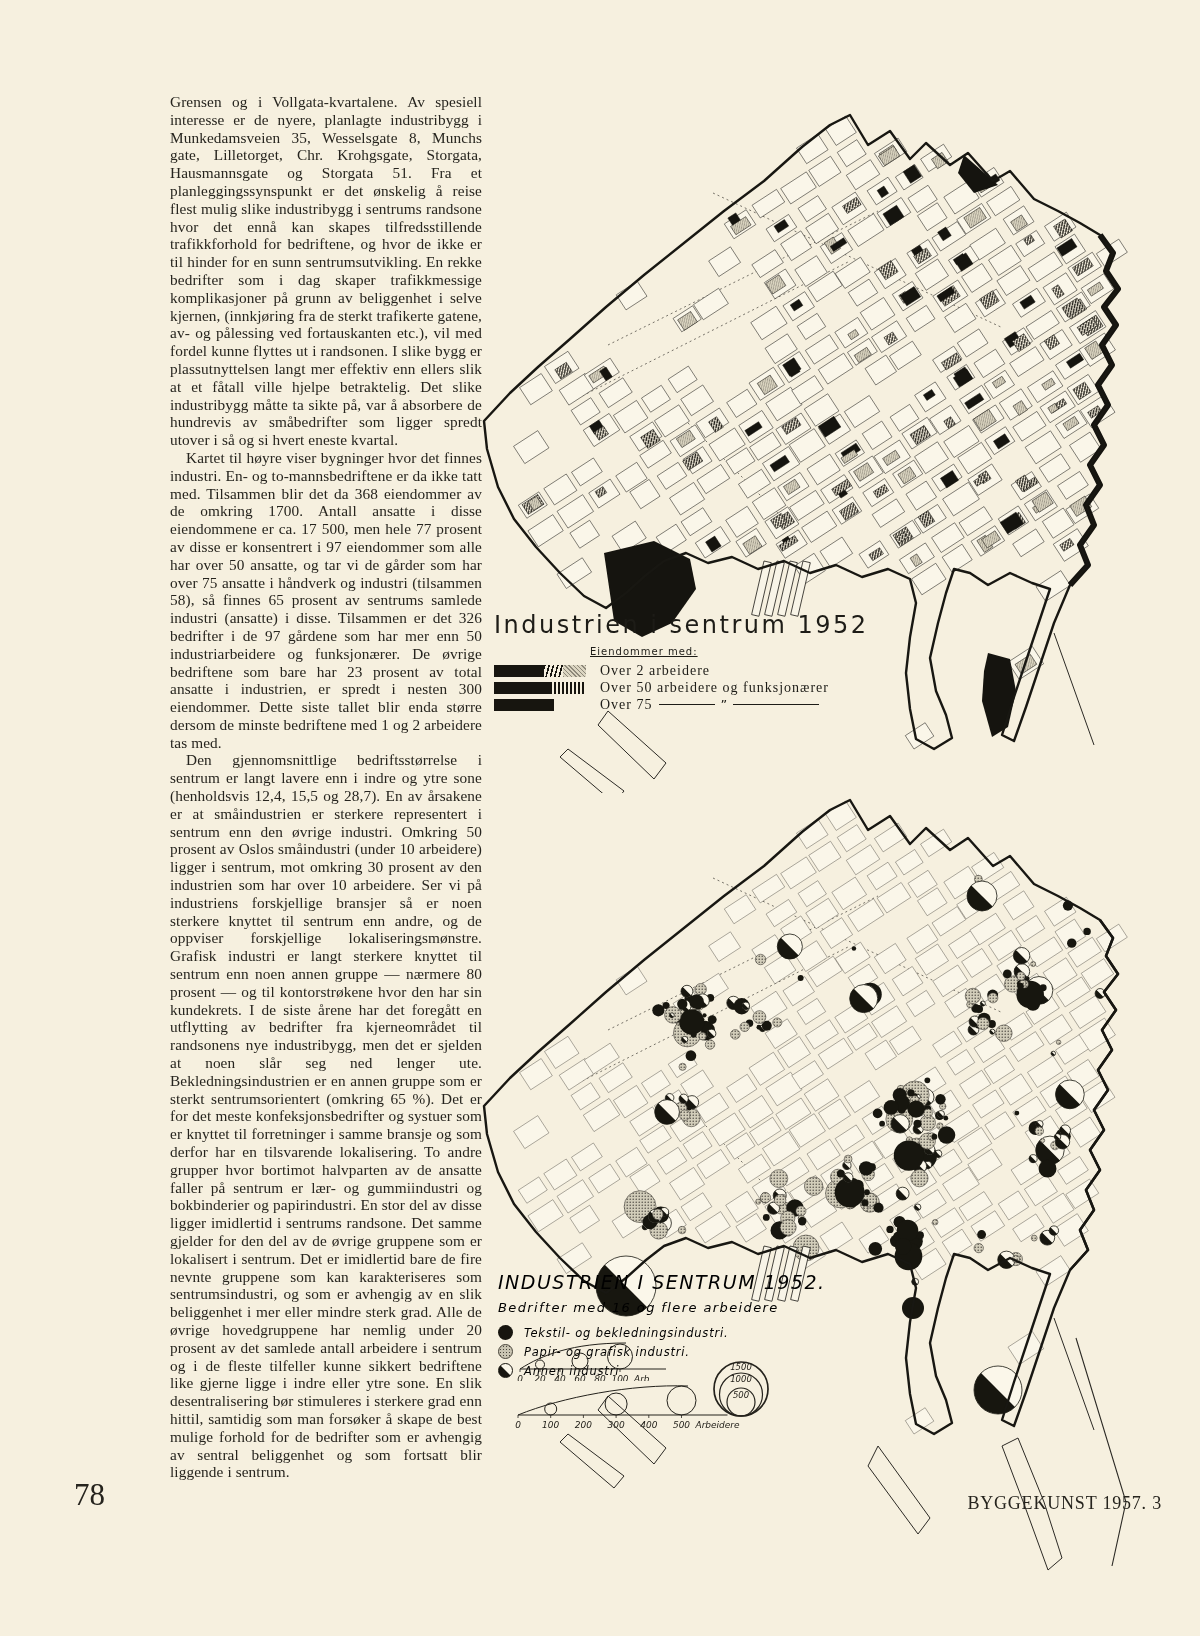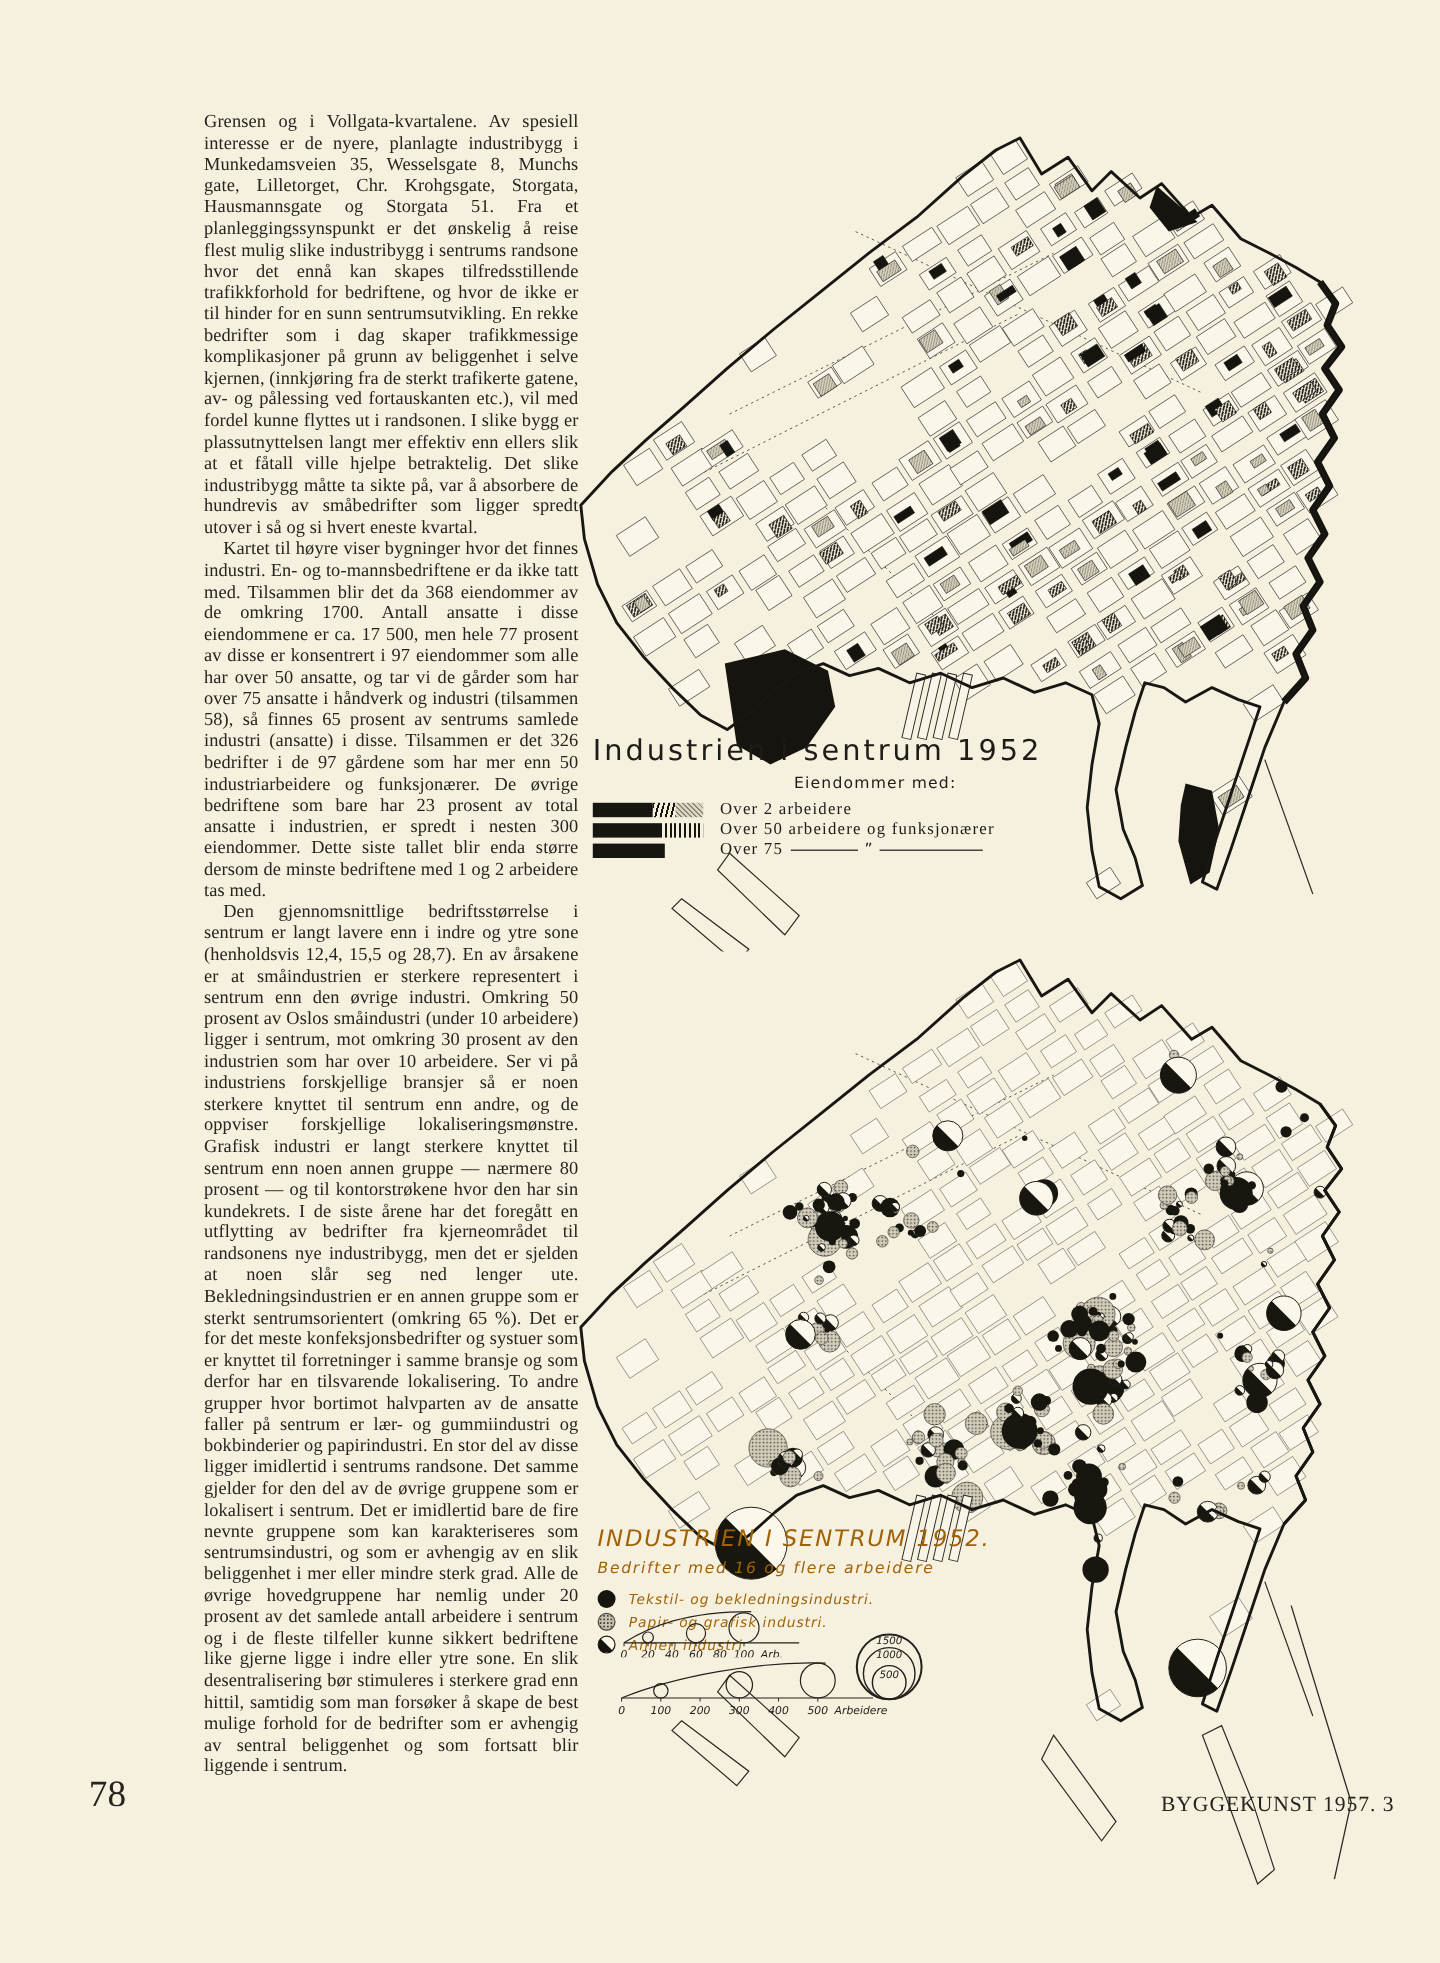--- a/index.html
+++ b/index.html
@@ -6,37 +6,37 @@
   .page{position:relative;width:1200px;height:1636px;background:#f6f0df;overflow:hidden;
         font-family:"Liberation Serif",serif;color:#26241e;}
   .text-column{position:absolute;left:123px;top:93px;width:312px;text-align:justify;
         font-size:15.3px;line-height:17.8px;letter-spacing:0.1px;margin-left:47px;}
   .para{margin:0;}
   .para.ind{text-indent:16px;}
   svg.map{position:absolute;}
   #map-top{left:458px;top:93px;}
   #map-bottom{left:458px;top:778px;}
   
-  .legend-top{position:absolute;left:494px;top:611px;font-family:"DejaVu Sans",sans-serif;color:#1d1c17;text-align:center;}
+  .legend-top{position:absolute;left:494px;top:611px;font-family:"DejaVu Sans",sans-serif;color:#1d1c17;}
   .lt-title{font-size:24px;letter-spacing:2.5px;white-space:nowrap;}
-  .lt-heading{margin:7px 0 3px 96px;font-size:13px;letter-spacing:1px;display:inline-block;}
+  .lt-heading{margin:7px 0 3px 96px;font-size:10px;letter-spacing:1px;text-decoration:underline;display:inline-block;}
   .lt-rows{margin-top:2px;}
   .lt-row{display:flex;align-items:center;height:17px;}
   .sw{width:92px;height:12px;display:flex;flex:none;}
   .sw>span{height:100%;display:block;}
   .sw-black{background:#17150f;}
   .sw-dhatch{background:repeating-linear-gradient(105deg,#17150f 0 1.6px,#f6f0df 1.6px 4.2px);}
   .sw-vhatch{background:repeating-linear-gradient(90deg,#17150f 0 1.6px,#f6f0df 1.6px 4px);}
   .sw-lhatch{background:repeating-linear-gradient(45deg,#8d887a 0 1px,#dcd6c2 1px 3px);}
   .sw-label{margin-left:14px;font-size:14px;letter-spacing:1px;white-space:nowrap;font-family:Liberation Serif, serif;}
   .ditto-line{border-top:1.5px solid #1d1c17;height:0;margin:0 6px;}
   .ditto-mark{font-size:13px;}
   
   .legend-bottom{position:absolute;left:498px;top:1271px;font-family:"DejaVu Sans",sans-serif;
-        font-style:italic;color:#a16207;}
+        font-style:italic;color:#000000;}
   .lb-title{font-size:19px;letter-spacing:1.5px;white-space:nowrap;}
   .lb-subtitle{margin-top:7px;font-size:13px;letter-spacing:1.4px;white-space:nowrap;}
   .lb-rows{margin-top:10px;}
   .lb-row{display:flex;align-items:center;margin-bottom:4px;}
   .sym{width:15px;height:15px;border-radius:50%;margin-right:11px;flex:none;}
   .sym-black{background:#17150f;}
   .sym-stipple{background-color:#c9c4b2;background-image:radial-gradient(#4a463c 0.8px,rgba(0,0,0,0) 0.9px);
         background-size:3px 3px;border:1px solid #4a463c;box-sizing:border-box;}
   .sym-half{background:linear-gradient(to top right,#17150f 49%,#fbf7ea 51%);border:1.2px solid #17150f;box-sizing:border-box;}
   .lb-label{font-size:11.5px;letter-spacing:0.8px;white-space:nowrap;}

